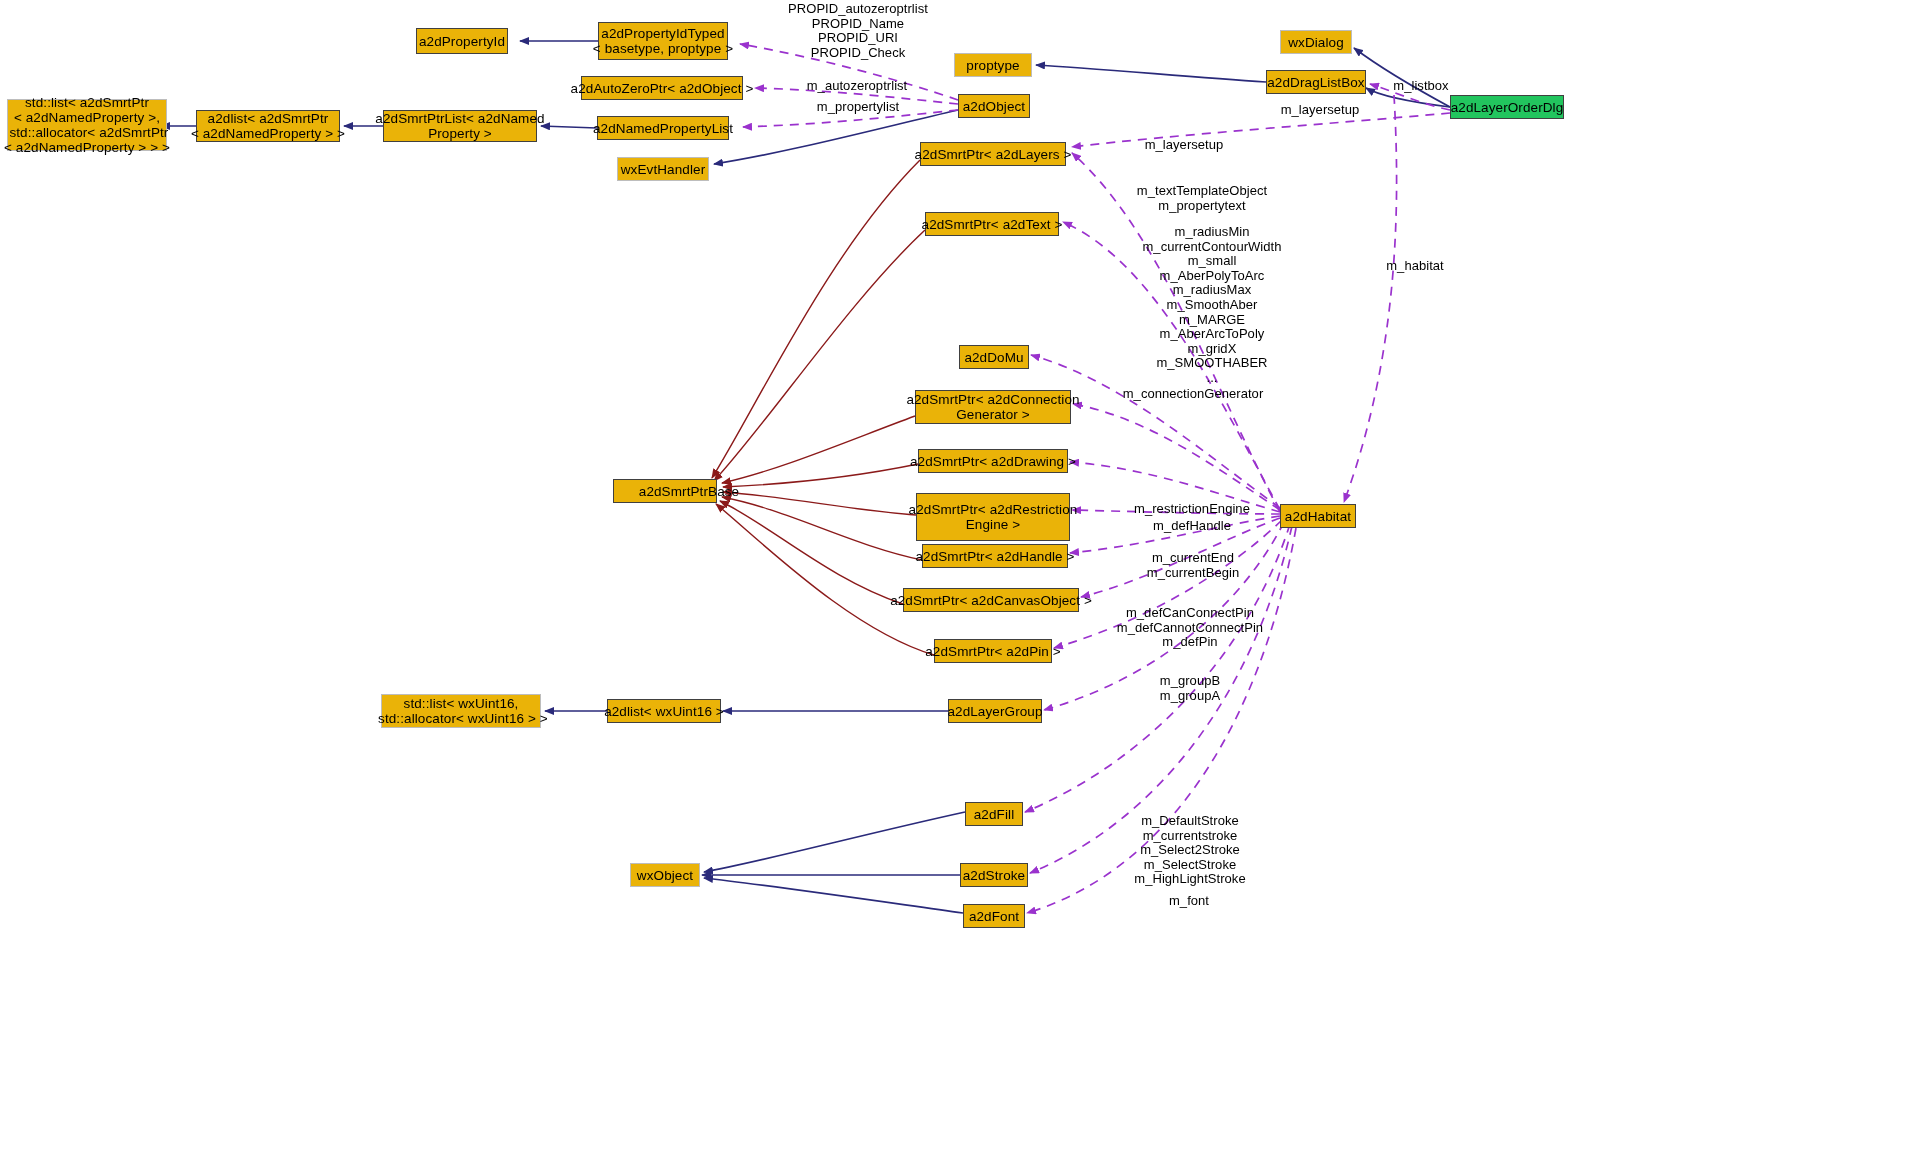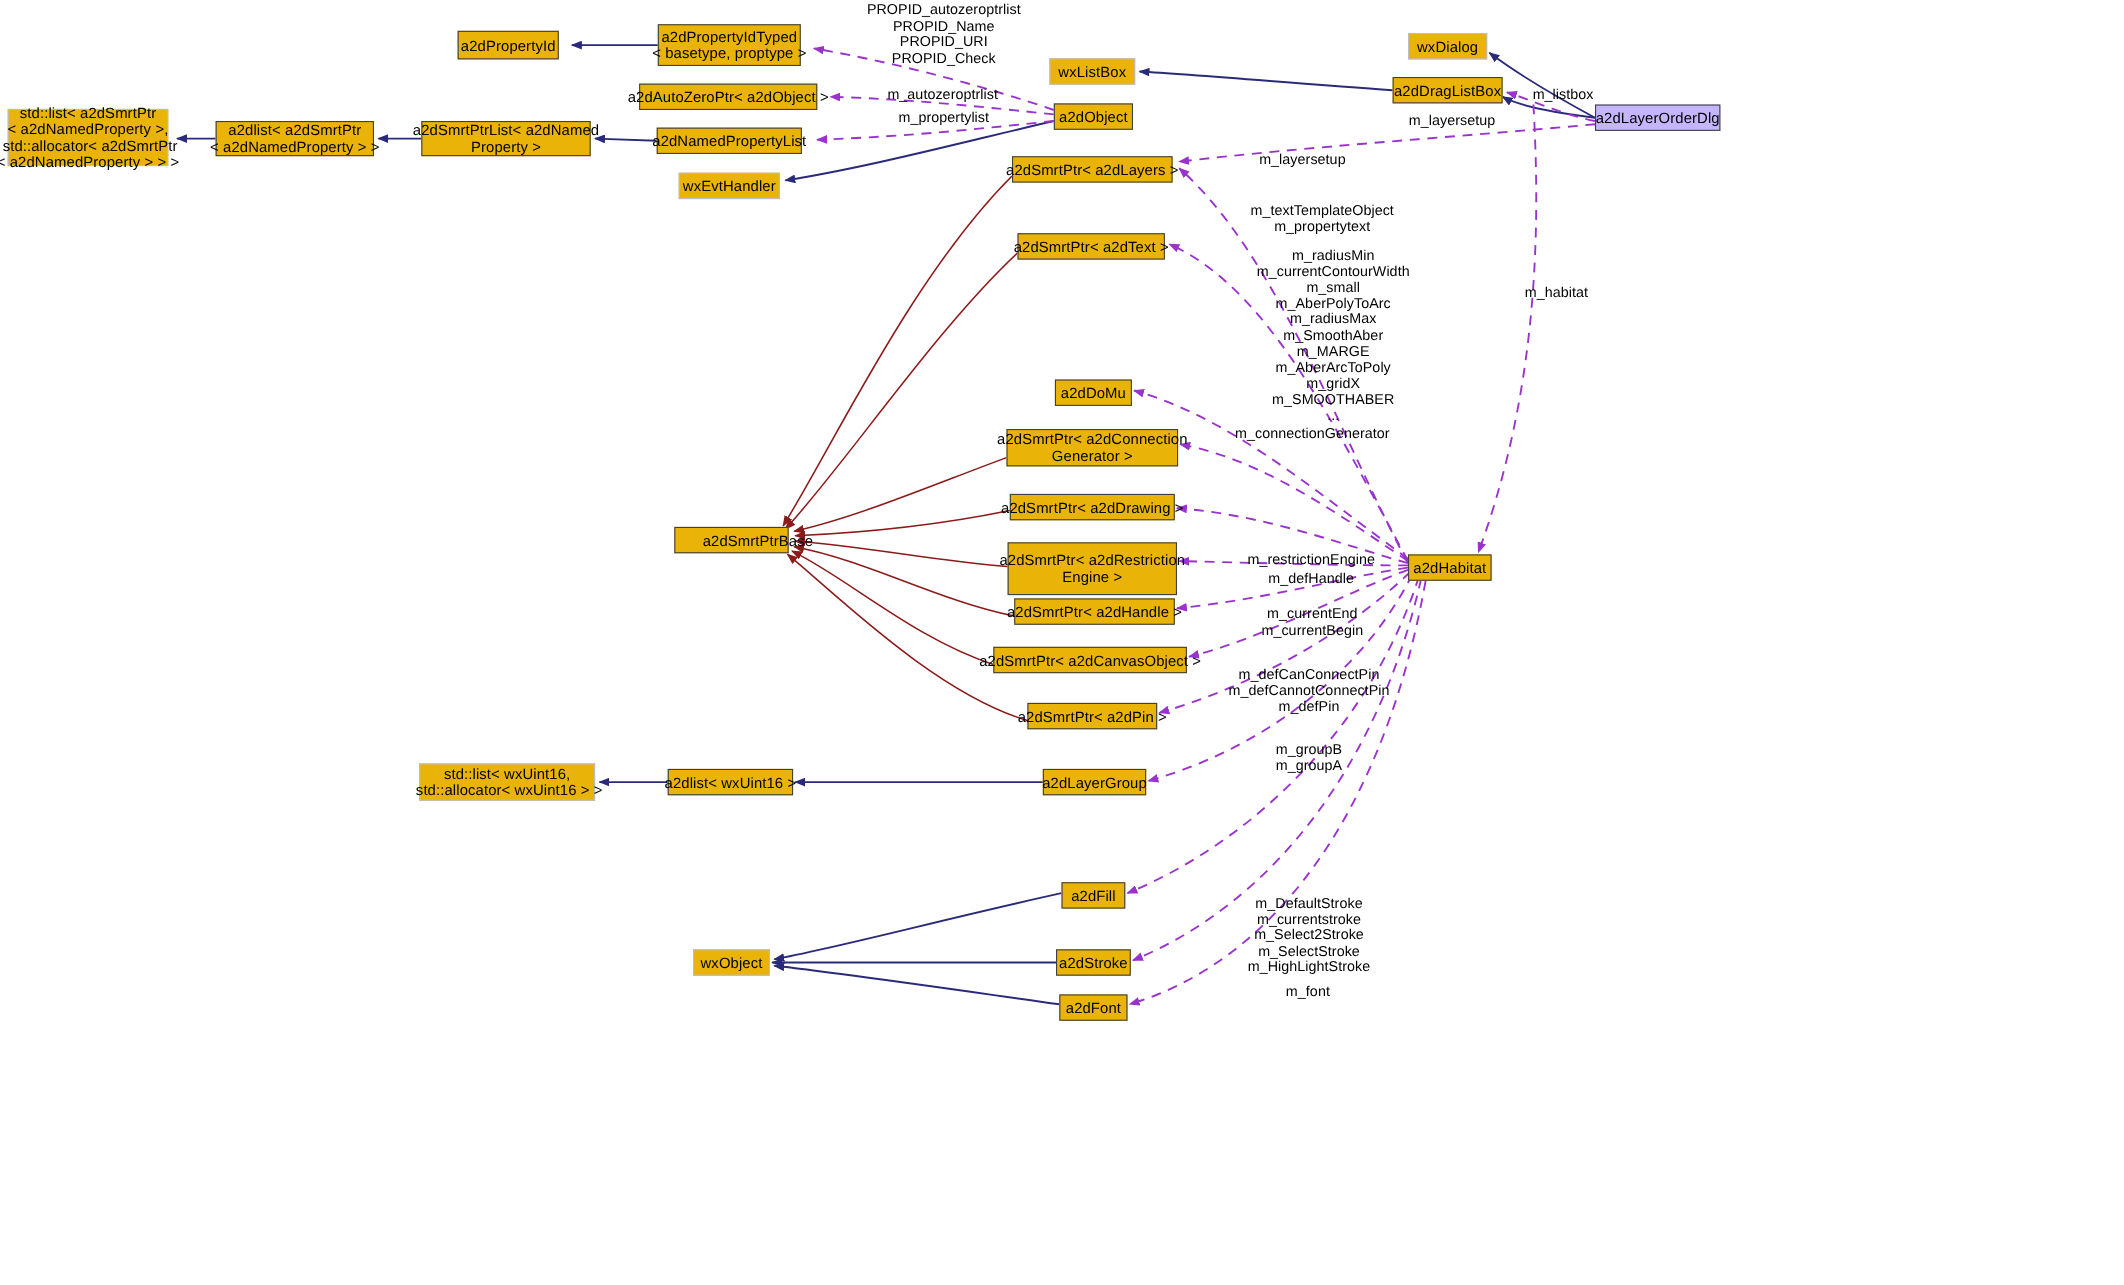--- a/index.html
+++ b/index.html
@@ -15,21 +15,21 @@
     font-size:13.5px;
     line-height:15px;
     color:#000000;
     background:#eab308;
     border:1.6px solid #404040;
     white-space:pre;
     letter-spacing:0.1px;
     z-index:3;
   }
   .node.light{border:1px solid #bdbdbd;}
-  .node.current{background:#c4b5fd;border:1.6px solid #404040;}
+  .node.current{background:#22c55e;border:1.6px solid #404040;}
 
   .lbl{
     position:absolute;
     font-size:13px;
     line-height:14.6px;
     color:#000000;
     text-align:center;
     white-space:pre;
     z-index:2;
     letter-spacing:0.05px;
@@ -100,31 +100,31 @@
       <path d="M1292,526 C 1255,690 1160,820 1030,873"></path>
       <path d="M1296,528 C 1262,720 1170,870 1027,913"></path>
       <path d="M1394,95 C 1400,200 1400,350 1344,502"></path>
     </g>
   </svg>
 
   <div class="node" style="left: 416px; top: 28px; width: 92px; height: 26px;">a2dPropertyId</div>
   <div class="node" style="left: 598px; top: 22px; width: 130px; height: 38px;">a2dPropertyIdTyped
 &lt; basetype, proptype &gt;</div>
   <div class="node" style="left: 581px; top: 76px; width: 162px; height: 24px;">a2dAutoZeroPtr&lt; a2dObject &gt;</div>
-  <div class="node light" style="left: 7px; top: 99px; width: 146px; height: 52px;">std::list&lt; a2dSmrtPtr
+  <div class="node light" style="left: 7px; top: 99px; width: 160px; height: 52px;">std::list&lt; a2dSmrtPtr
 &lt; a2dNamedProperty &gt;,
  std::allocator&lt; a2dSmrtPtr
 &lt; a2dNamedProperty &gt; &gt; &gt;</div>
   <div class="node" style="left: 196px; top: 110px; width: 144px; height: 32px;">a2dlist&lt; a2dSmrtPtr
 &lt; a2dNamedProperty &gt; &gt;</div>
   <div class="node" style="left: 383px; top: 110px; width: 154px; height: 32px;">a2dSmrtPtrList&lt; a2dNamed
 Property &gt;</div>
   <div class="node" style="left: 597px; top: 116px; width: 132px; height: 24px;">a2dNamedPropertyList</div>
   <div class="node light" style="left: 617px; top: 157px; width: 92px; height: 24px;">wxEvtHandler</div>
-  <div class="node light" style="left: 954px; top: 53px; width: 78px; height: 24px;">wxListBox</div>
+  <div class="node light" style="left: 954px; top: 53px; width: 78px; height: 24px;">proptype</div>
   <div class="node" style="left: 958px; top: 94px; width: 72px; height: 24px;">a2dObject</div>
   <div class="node light" style="left: 1280px; top: 30px; width: 72px; height: 24px;">wxDialog</div>
   <div class="node" style="left: 1266px; top: 70px; width: 100px; height: 24px;">a2dDragListBox</div>
   <div class="node current" style="left: 1450px; top: 95px; width: 114px; height: 24px;">a2dLayerOrderDlg</div>
   <div class="node" style="left: 920px; top: 142px; width: 146px; height: 24px;">a2dSmrtPtr&lt; a2dLayers &gt;</div>
   <div class="node" style="left: 925px; top: 212px; width: 134px; height: 24px;">a2dSmrtPtr&lt; a2dText &gt;</div>
   <div class="node" style="left: 959px; top: 345px; width: 70px; height: 24px;">a2dDoMu</div>
   <div class="node" style="left: 915px; top: 390px; width: 156px; height: 34px;">a2dSmrtPtr&lt; a2dConnection
 Generator &gt;</div>
   <div class="node" style="left: 918px; top: 449px; width: 150px; height: 24px;">a2dSmrtPtr&lt; a2dDrawing &gt;</div>

